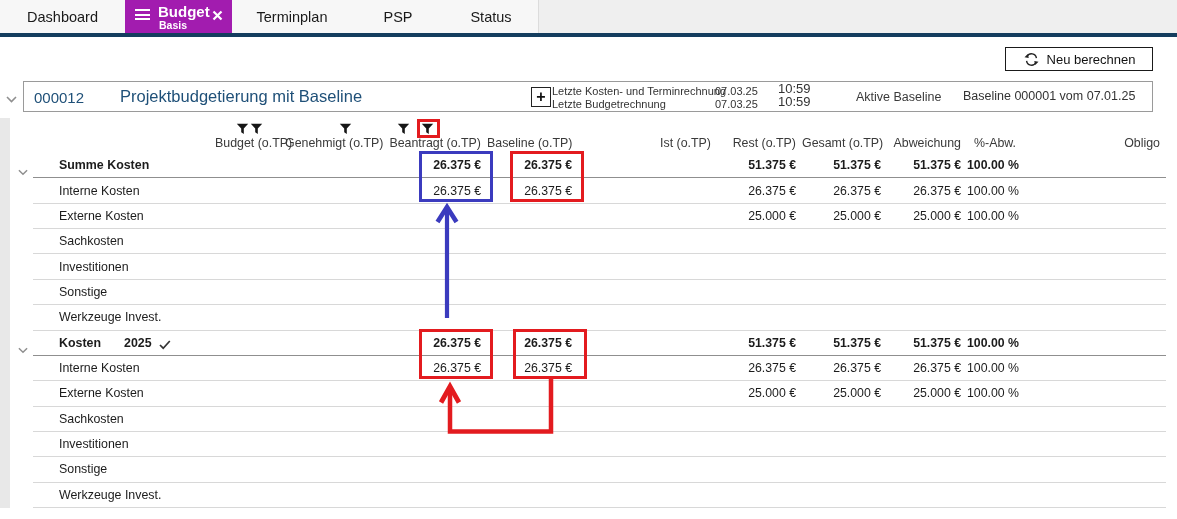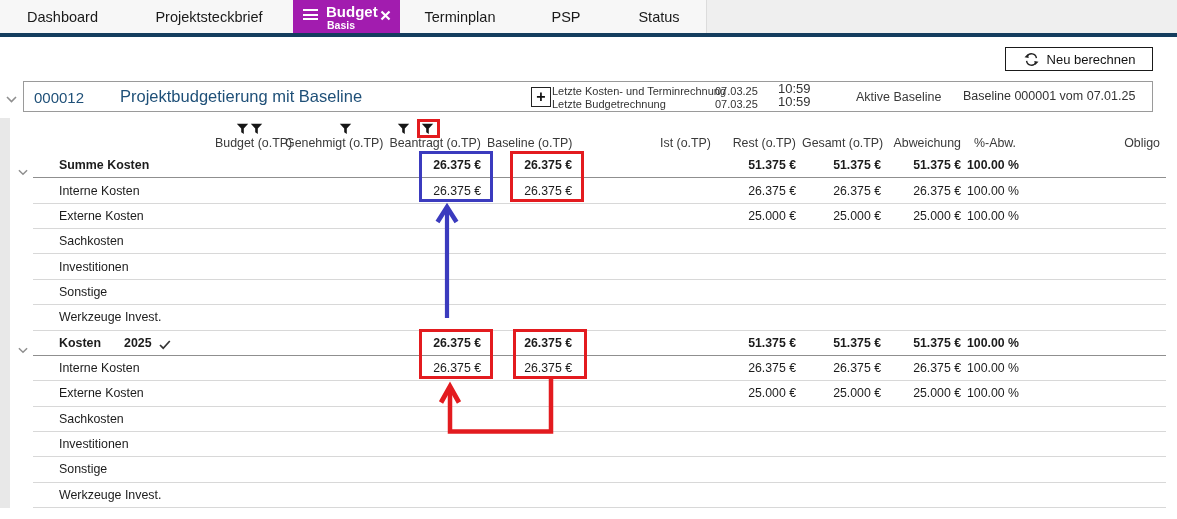--- a/index.html
+++ b/index.html
@@ -59,21 +59,20 @@
   .ann-box-blue { border:3px solid #3b3bbe; }
   svg.arrows { position:absolute; left:0; top:0; width:1177px; height:519px; pointer-events:none; z-index:49; }
 </style>
 </head>
 <body>
 
 <div id="app">
 
   <div class="tabbar">
     <div class="tab" style="width:125px">Dashboard</div>
-    <div class="tab" style="width:168px">Projektsteckbrief</div>
     <div class="tab tab-active" style="width:107px">
       <span class="hamburger">
           <i></i>
           <i></i>
           <i></i>
         </span>
       <span class="main-label">Budget</span>
       <span class="sub-label">Basis</span>
       <span class="close-x">
         <svg width="11" height="11" viewBox="0 0 11 11">

